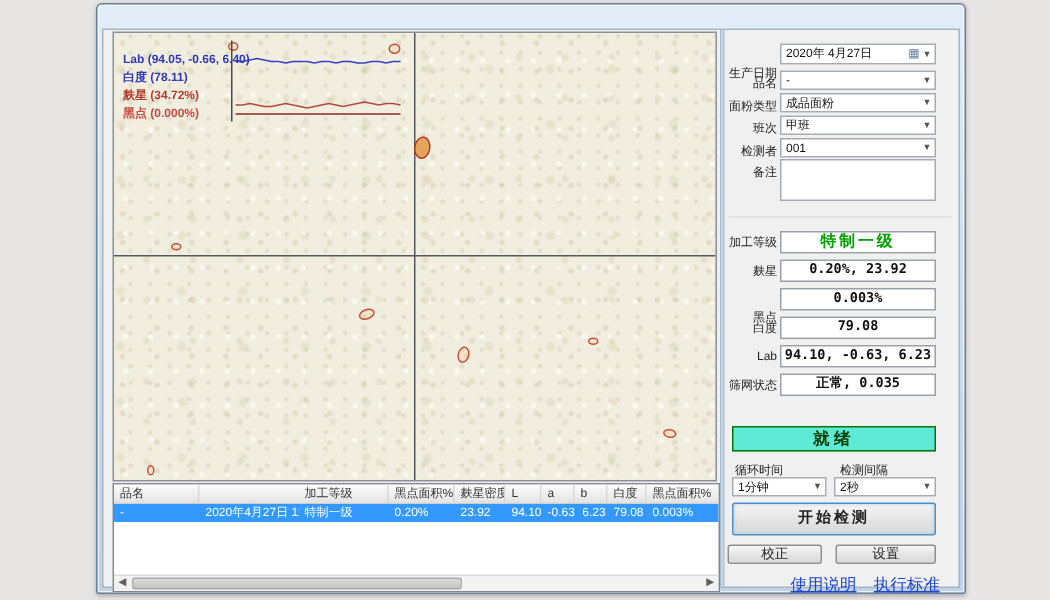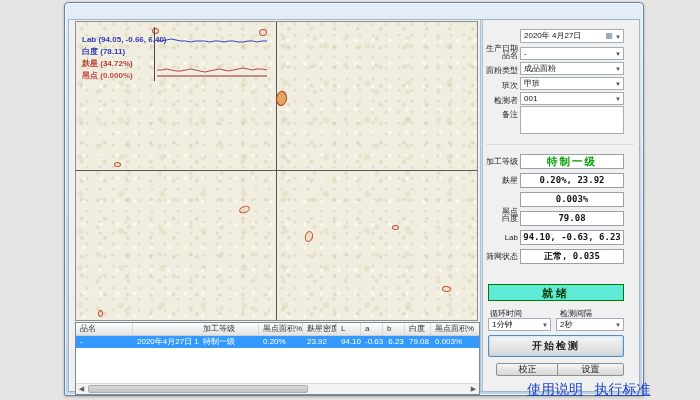--- a/index.html
+++ b/index.html
@@ -164,21 +164,21 @@
     position:absolute;border:1px solid #8e8f8f;border-radius:2px;
     background:linear-gradient(#f7f7f7,#e4e4e4 55%,#d8d8d8);
     text-align:center;font-size:9px;color:#222;
   }
   .btn.start{
     border:1px solid #4f8fc0;box-shadow:inset 0 0 3px #a8d0ee;
     font-weight:bold;font-size:10px;letter-spacing:2px;line-height:20px;
   }
   .btn.small{height:13px;line-height:11px;}
   .links{position:absolute;left:36px;top:360px;width:104px;text-align:right;white-space:nowrap;}
-  .links a{font-size:14px;color:#1f46c8;text-decoration:underline;margin-left:7px;cursor:pointer;}
+  .links a{font-size:11px;color:#1f46c8;text-decoration:underline;margin-left:7px;cursor:pointer;}
 </style>
 </head>
 <body>
 
 <div class="window">
 
 
   <div class="client">
 
     <div class="image-panel">
@@ -309,21 +309,21 @@
         <span>1分钟</span>
         <span class="combo-arrow">▼</span>
       </div>
       <div class="combo" style="left:72px;top:298px;width:68px">
         <span>2秒</span>
         <span class="combo-arrow">▼</span>
       </div>
 
       <div class="btn start" style="left:4px;top:315px;width:136px;height:22px">开始检测</div>
 
-      <div class="btn small" style="left:12px;top:343px;width:63px">校正</div>
+      <div class="btn small" style="left:1px;top:343px;width:63px">校正</div>
       <div class="btn small" style="left:73px;top:343px;width:67px">设置</div>
 
       <div class="links">
         <a>使用说明</a>
         <a>执行标准</a>
       </div>
 
     </div>
   </div>
 </div>

